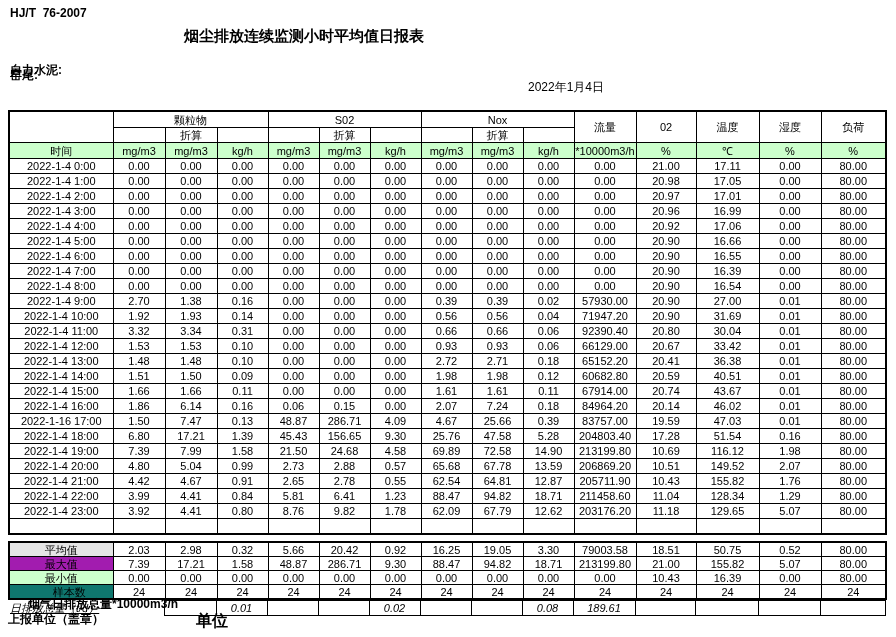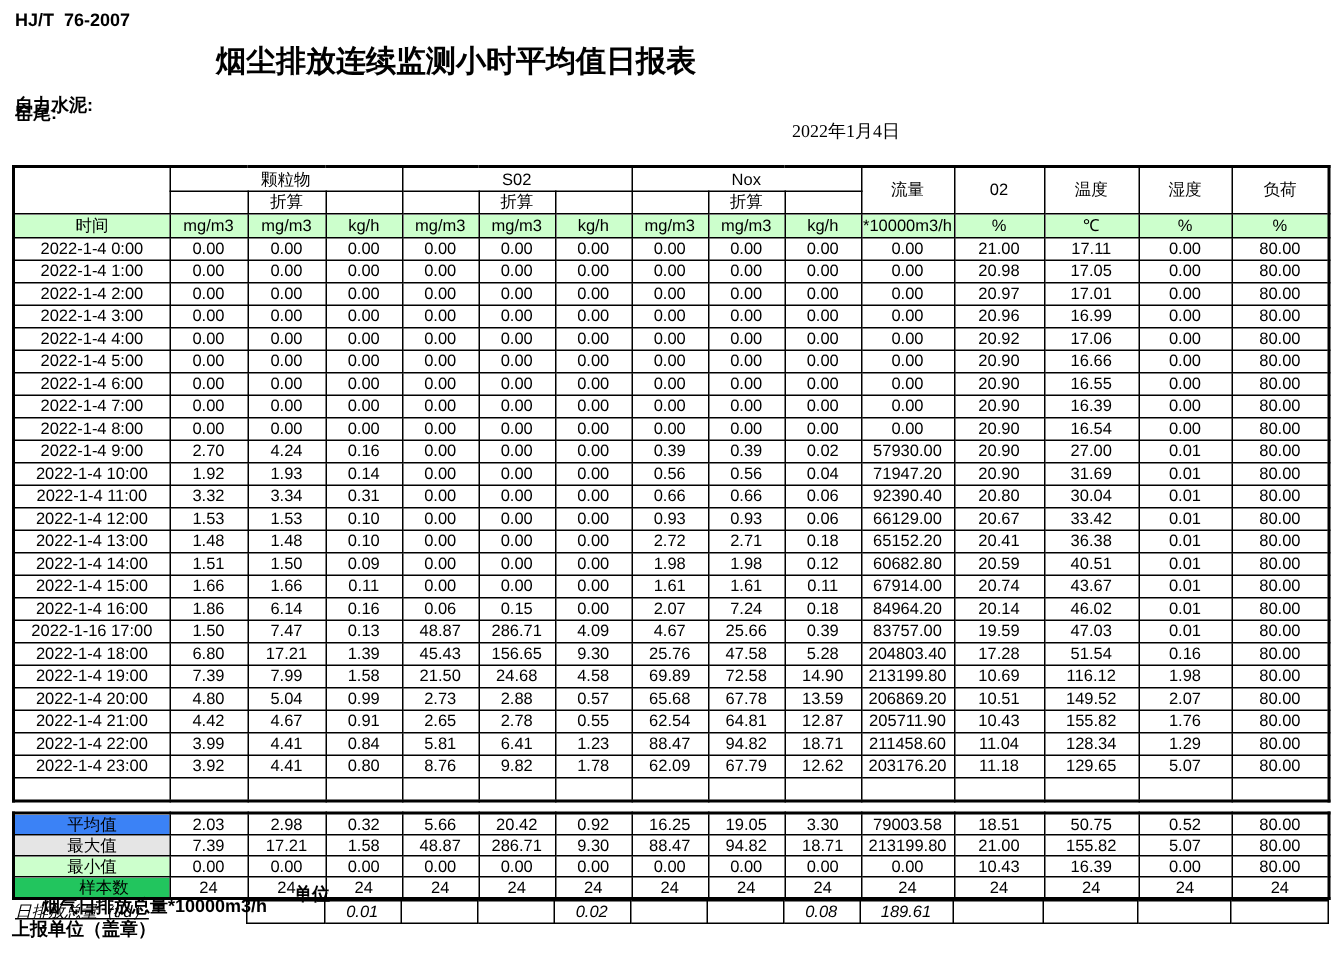--- a/index.html
+++ b/index.html
@@ -1,45 +1,45 @@
 <!DOCTYPE html>
 <html><head>
 <meta charset="utf-8">
 <style>
   html,body { margin:0; padding:0; }
   body {
     width:896px; height:637px; background:#ffffff; position:relative;
     font-family:"Liberation Sans", sans-serif; color:#000;
   }
   .std   { position:absolute; left:10px; top:6px;  font-size:12px; font-weight:bold; white-space:pre; }
-  .title { position:absolute; left:0;   top:27px;  width:608px; text-align:center; font-size:20px; font-weight:bold; }
+  .title { position:absolute; left:0;   top:27px;  width:608px; text-align:center; font-size:15px; font-weight:bold; }
   .company { position:absolute; left:10px; top:62px; font-size:12px; font-weight:bold; }
   .station { position:absolute; left:10px; top:67px; font-size:12px; font-weight:bold; }
-  .date    { position:absolute; left:528px; top:79px; font-size:12px;font-family:Liberation Serif, serif; }
+  .date    { position:absolute; left:528px; top:79px; font-size:12px; }
 
   .tablewrap { position:absolute; left:8px; top:110px; width:880px; }
   table { border-collapse:collapse; table-layout:fixed; }
   table.main { border:2px solid #000; }
   td {
     border:1px solid #000; font-size:11px; line-height:12px; height:14px;
     text-align:center; padding:0; overflow:hidden; white-space:nowrap;
   }
   thead tr.r1 td { height:15px; }
   thead tr.r2 td { height:14px; }
   thead tr.r3 td { height:15px; }
   tr.srow td { height:13px; }
   .green { background:#CCFFCC; }
   .gap { height:6px; }
   table.daily { border:none;font-style:italic; }
   td.plainlabel {
     border:none; text-align:left; text-decoration:underline; padding-left:2px;
   }
   .f1 { position:absolute; left:8px; top:596px; font-size:12px; font-weight:bold;margin-left:20px; }
   .f2a { position:absolute; left:8px;  top:611px; font-size:12px; font-weight:bold; }
-  .f2b { position:absolute; left:196px; top:588px; font-size:12px; font-weight:bold; }
+  .f2b { position:absolute; left:196px; top:611px; font-size:16px; font-weight:bold; }
 </style>
 </head>
 <body>
 
 <div class="std">HJ/T  76-2007</div>
 <div class="title">烟尘排放连续监测小时平均值日报表</div>
 <div class="company">自力水泥:</div>
 <div class="station">窑尾:</div>
 <div class="date">2022年1月4日</div>
 
@@ -254,21 +254,21 @@
           <td>0.00</td>
           <td>0.00</td>
           <td>20.90</td>
           <td>16.54</td>
           <td>0.00</td>
           <td>80.00</td>
         </tr>
         <tr>
           <td>2022-1-4 9:00</td>
           <td>2.70</td>
-          <td>4.24</td>
+          <td>1.38</td>
           <td>0.16</td>
           <td>0.00</td>
           <td>0.00</td>
           <td>0.00</td>
           <td>0.39</td>
           <td>0.39</td>
           <td>0.02</td>
           <td>57930.00</td>
           <td>20.90</td>
           <td>27.00</td>
@@ -548,38 +548,38 @@
       <col style="width:51px">
         <col style="width:51px">
         <col style="width:62px">
         <col style="width:60px">
       <col style="width:63px">
         <col style="width:62px">
         <col style="width:65px">
     </colgroup>
     <tbody id="summary-rows">
         <tr class="srow">
-          <td class="green" style="background: #3b82f6;">平均值</td>
+          <td class="green" style="background: #e5e5e5;">平均值</td>
           <td>2.03</td>
           <td>2.98</td>
           <td>0.32</td>
           <td>5.66</td>
           <td>20.42</td>
           <td>0.92</td>
           <td>16.25</td>
           <td>19.05</td>
           <td>3.30</td>
           <td>79003.58</td>
           <td>18.51</td>
           <td>50.75</td>
           <td>0.52</td>
           <td>80.00</td>
         </tr>
         <tr class="srow">
-          <td class="green" style="background: #e5e5e5;">最大值</td>
+          <td class="green" style="background: #a21caf;">最大值</td>
           <td>7.39</td>
           <td>17.21</td>
           <td>1.58</td>
           <td>48.87</td>
           <td>286.71</td>
           <td>9.30</td>
           <td>88.47</td>
           <td>94.82</td>
           <td>18.71</td>
           <td>213199.80</td>
@@ -599,21 +599,21 @@
           <td>0.00</td>
           <td>0.00</td>
           <td>0.00</td>
           <td>0.00</td>
           <td>10.43</td>
           <td>16.39</td>
           <td>0.00</td>
           <td>80.00</td>
         </tr>
         <tr class="srow">
-          <td class="green" style="background: #22c55e; padding-left: 16px;">样本数</td>
+          <td class="green" style="background: #0f766e; padding-left: 16px;">样本数</td>
           <td>24</td>
           <td>24</td>
           <td>24</td>
           <td>24</td>
           <td>24</td>
           <td>24</td>
           <td>24</td>
           <td>24</td>
           <td>24</td>
           <td>24</td>

